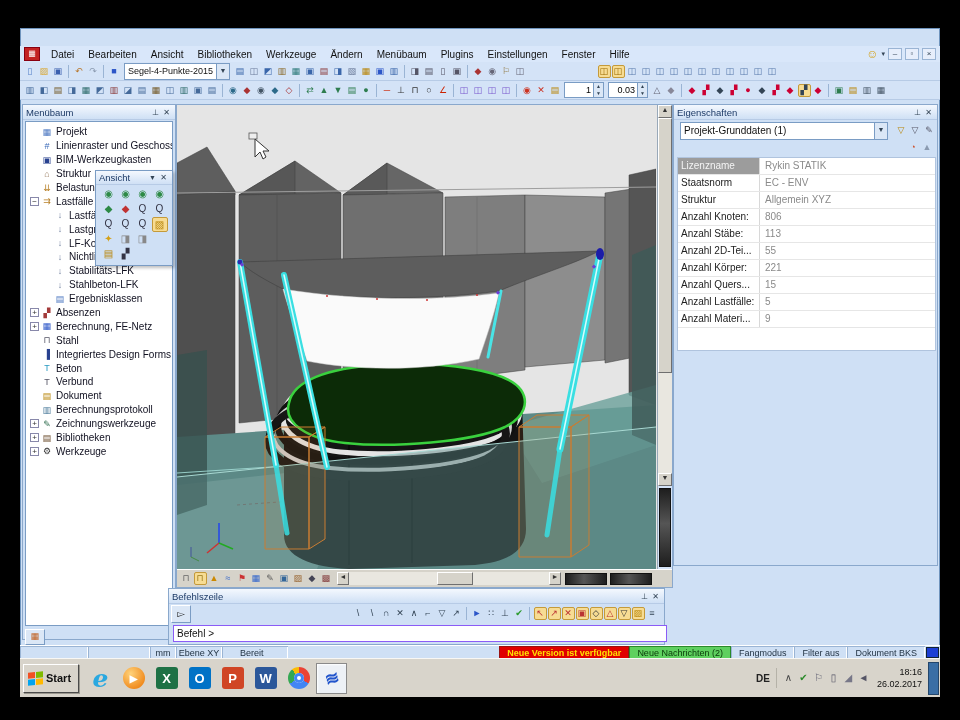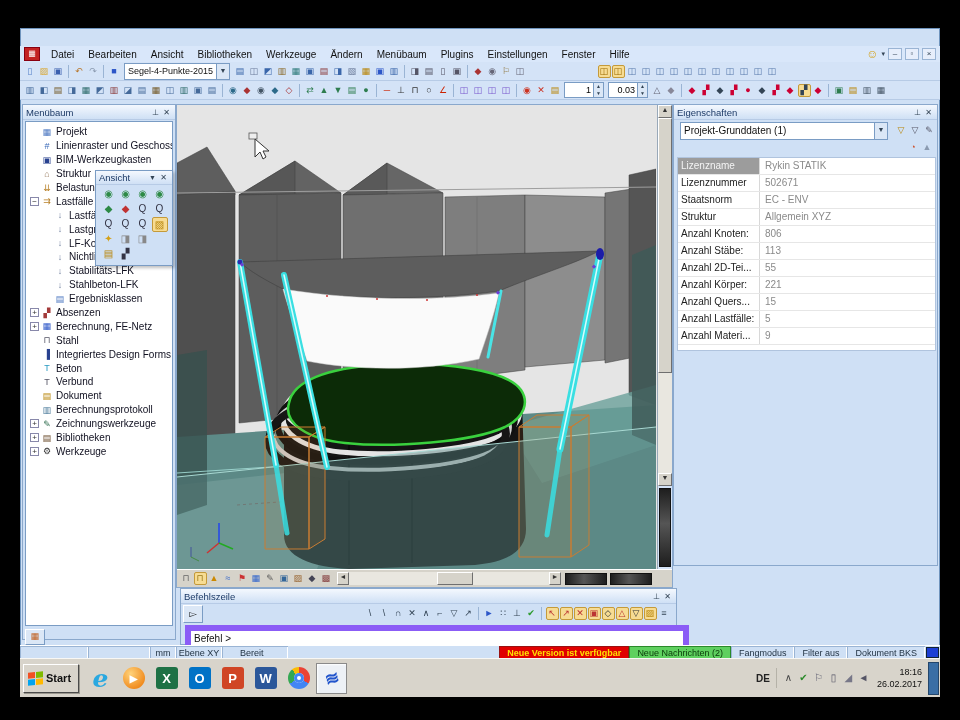--- a/index.html
+++ b/index.html
@@ -54,25 +54,25 @@
   
   #viewport{left:176px;top:104px;width:497px;height:484px;background:#d4e3f7;border:1px solid #8aa8cc;box-sizing:border-box}
   #scene{position:absolute;left:0;top:0;width:480px;height:464px;background:#e5e5e5;border-right:1px solid #98a8b8}
   
   .sbtn{position:absolute;background:#d6d3ca;border:1px solid;border-color:#fff #6f6f6f #6f6f6f #fff;font-size:7px;text-align:center;color:#333;box-sizing:border-box}
   .strack{position:absolute;background:#e9e7e0}
   .sthumb{position:absolute;background:#d6d3ca;border:1px solid;border-color:#fff #6f6f6f #6f6f6f #fff;box-sizing:border-box}
   .darkslider{position:absolute;background:linear-gradient(90deg,#1e1e1e,#555 45%,#1e1e1e);border:1px solid #111;box-sizing:border-box}
   #vbotbar{position:absolute;left:0;top:464px;width:495px;height:18px;background:#d6d3ca;border-top:1px solid #fff;display:flex;align-items:center;padding-left:2px;box-sizing:border-box}
   
-  #befehl{left:180px;top:588px;width:497px;height:57px}
+  #befehl{left:168px;top:588px;width:497px;height:57px}
   #befehl .row2{position:absolute;left:2px;top:15px;width:491px;height:19px;display:flex;align-items:center}
   .cursorbtn{width:18px;height:16px;background:#dbe7f6;border:1px solid;border-color:#fff #7a9cc4 #7a9cc4 #fff;font-size:10px;text-align:center;line-height:15px;color:#222}
   #snapicons{margin-left:auto;display:flex;align-items:center;margin-right:3px}
-  #cmdinput{position:absolute;left:4px;top:36px;width:486px;height:15px;border:6px solid #8b5cf6;background:#fff;font-size:10px;padding:0 3px;font-family:"Liberation Sans",sans-serif;color:#111}
+  #cmdinput{position:absolute;left:4px;top:36px;width:486px;height:15px;border:1px solid #8b5cf6;background:#fff;font-size:10px;padding:0 3px;font-family:"Liberation Sans",sans-serif;color:#111}
   
   #eigen{left:673px;top:104px;width:265px;height:462px}
   #eigen .comborow{position:absolute;left:3px;top:17px;width:259px;height:17px;display:flex;align-items:center}
   #eigen .combo{flex:1;height:16px}
   #eigen .combo .txt{flex:1;font-size:10px}
   #eigen .iconrow{position:absolute;right:3px;top:36px;display:flex}
   #grid{position:absolute;left:3px;top:52px;width:259px;height:194px;background:#fff;border:1px solid #b0c4de;overflow:hidden;box-sizing:border-box}
   .prow{display:flex;height:16px;line-height:15px;font-size:10px;border-bottom:1px solid #e6e6e6}
   .plab{width:78px;padding-left:3px;color:#222;border-right:1px solid #d8d8d8;white-space:nowrap;overflow:hidden;flex:none}
   .pval{flex:1;padding-left:5px;color:#8a8a8a;white-space:nowrap;overflow:hidden}
@@ -627,24 +627,20 @@
   <div class="iconrow">
       <span class="ticon" style="color: rgb(204, 85, 51);">◔</span>
       <span class="ticon" style="color: rgb(138, 154, 176);">▲</span>
     </div>
   <div id="grid">
       <div class="prow sel">
         <span class="plab">Lizenzname</span>
         <span class="pval">Rykin STATIK</span>
       </div>
       <div class="prow">
-        <span class="plab">Lizenznummer</span>
-        <span class="pval">502671</span>
-      </div>
-      <div class="prow">
         <span class="plab">Staatsnorm</span>
         <span class="pval">EC - ENV</span>
       </div>
       <div class="prow">
         <span class="plab">Struktur</span>
         <span class="pval">Allgemein XYZ</span>
       </div>
       <div class="prow">
         <span class="plab">Anzahl Knoten:</span>
         <span class="pval">806</span>

